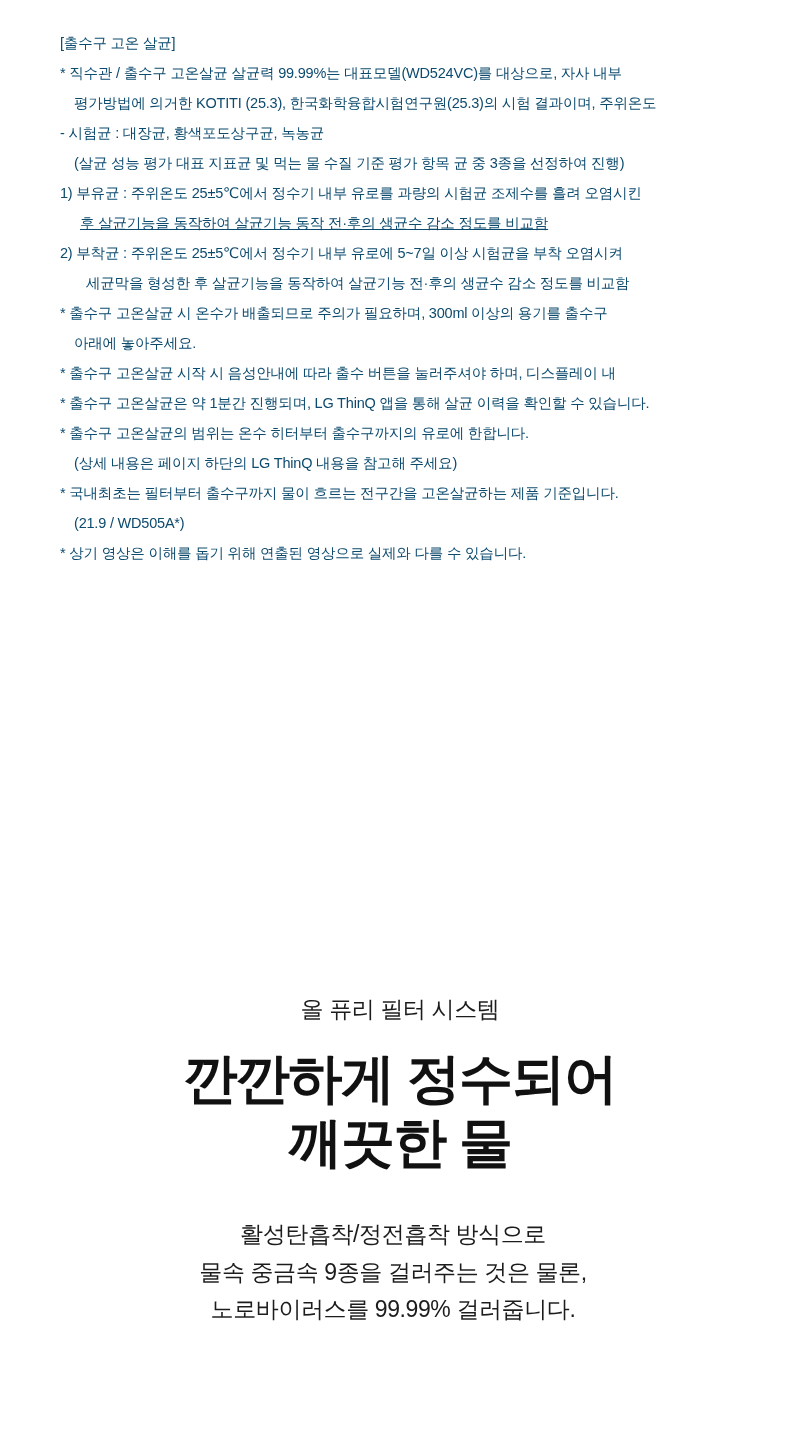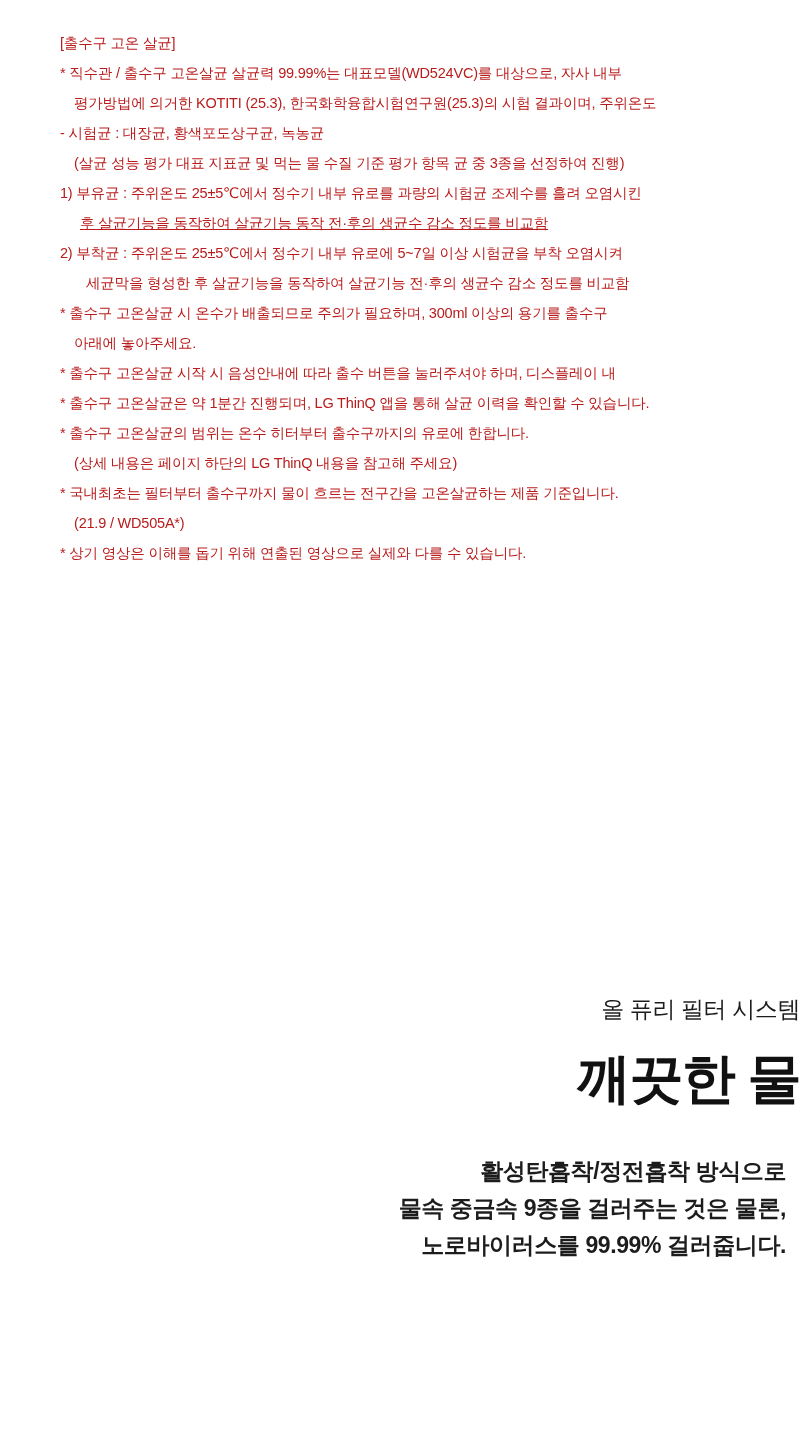--- a/index.html
+++ b/index.html
@@ -25,36 +25,36 @@
   
   .notes {
     position: absolute;
     left: 60px;
     top: 36px;
     width: 690px;
   }
   .note-line {
     font-size: 14.5px;
     line-height: 1.0;
-    color: #b91c1c;
+    color: #0c4a6e;
     letter-spacing: -0.2px;
     white-space: pre;
     margin: 0 0 15.5px 0;
   }
   .note-line.indent-1 { padding-left: 14px; }
   .note-line.indent-2 { padding-left: 20px; text-decoration: underline; }
   .note-line.indent-3 { padding-left: 26px; }
 
   
   .hero {
     position: absolute;
     left: 0;
     top: 995px;
     width: 800px;
-    text-align: right;
+    text-align: center;
   }
   .hero-eyebrow {
     font-size: 23px;
     line-height: 1.3;
     color: #1c1c1c;
     letter-spacing: -0.4px;
     font-weight: 400;
     margin: 0;
   }
   .hero-title {
@@ -67,21 +67,21 @@
   }
   .hero-title-line {
     display: block;
   }
   .hero-sub {
     margin: 42px 14px 0 0;
     font-size: 23px;
     line-height: 1.62;
     color: #1c1c1c;
     letter-spacing: -0.4px;
-    font-weight: 700;
+    font-weight: 400;
   }
   .hero-sub-line { display: block; }
 </style>
 </head>
 <body>
 
 <div class="page">
 
   <section class="notes">
     <p class="note-line">[출수구 고온 살균]</p>
@@ -100,20 +100,21 @@
     <p class="note-line">* 출수구 고온살균의 범위는 온수 히터부터 출수구까지의 유로에 한합니다.</p>
     <p class="note-line indent-1">(상세 내용은 페이지 하단의 LG ThinQ 내용을 참고해 주세요)</p>
     <p class="note-line">* 국내최초는 필터부터 출수구까지 물이 흐르는 전구간을 고온살균하는 제품 기준입니다.</p>
     <p class="note-line indent-1">(21.9 / WD505A*)</p>
     <p class="note-line">* 상기 영상은 이해를 돕기 위해 연출된 영상으로 실제와 다를 수 있습니다.</p>
   </section>
 
   <section class="hero">
     <p class="hero-eyebrow">올 퓨리 필터 시스템</p>
     <h1 class="hero-title">
+      <span class="hero-title-line">깐깐하게 정수되어</span>
       <span class="hero-title-line">깨끗한 물</span>
     </h1>
     <p class="hero-sub">
       <span class="hero-sub-line">활성탄흡착/정전흡착 방식으로</span>
       <span class="hero-sub-line">물속 중금속 9종을 걸러주는 것은 물론,</span>
       <span class="hero-sub-line">노로바이러스를 99.99% 걸러줍니다.</span>
     </p>
   </section>
 
 </div>

